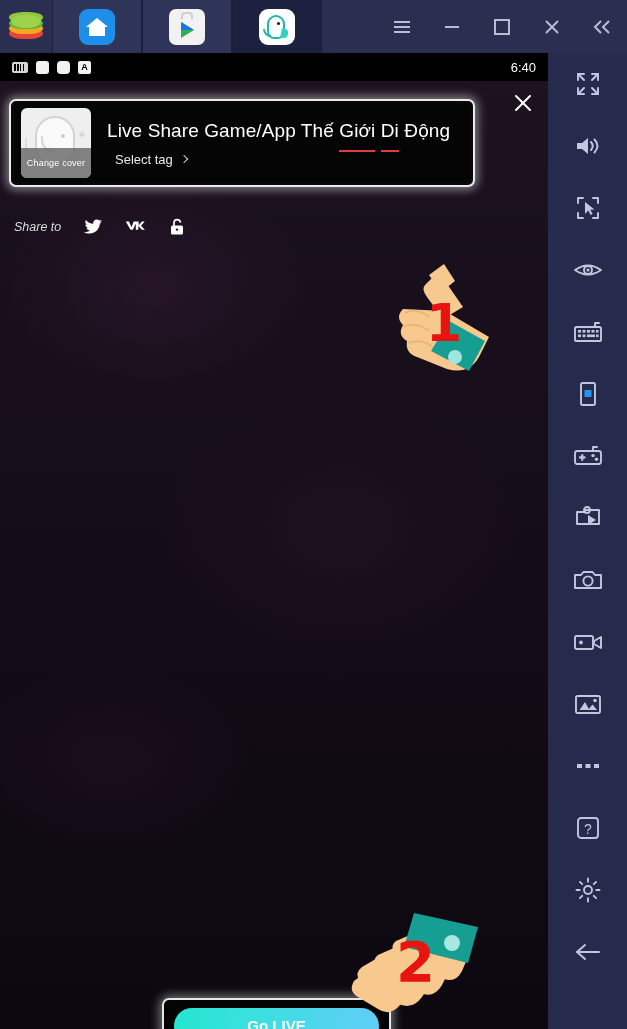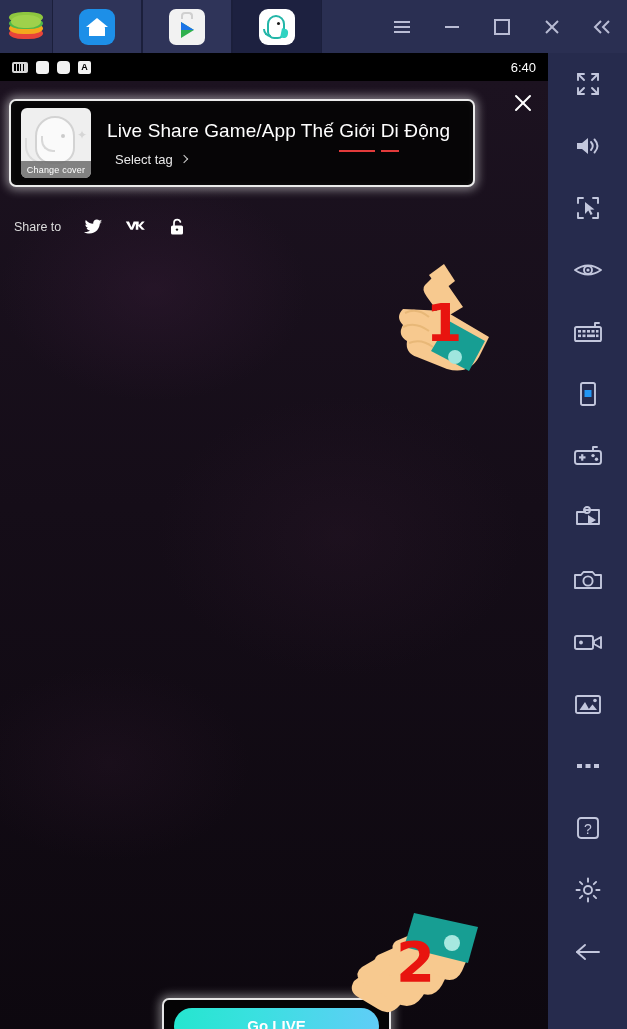--- a/index.html
+++ b/index.html
@@ -109,36 +109,36 @@
   }
   .cover .creature { position:absolute; left:14px; top:8px; width:40px; height:48px;
      border:2px solid #d3d3d3; border-radius: 20px 20px 16px 16px; background:#fafafa;}
   .cover .eyeL { position:absolute; left:40px; top:26px; width:4px; height:4px; background:#cbcbcb; border-radius:50%; }
   .cover .arm  { position:absolute; left:20px; top:28px; width:14px; height:16px;
      border-left:2px solid #d8d8d8; border-bottom:2px solid #d8d8d8; border-radius:0 0 0 12px; }
   .cover .tail { position:absolute; left:4px; top:30px; width:18px; height:26px;
      border-left:2px solid #dcdcdc; border-bottom:2px solid #dcdcdc; border-radius:0 0 0 18px;}
   .cover .spark { position:absolute; left:56px; top:20px; color:#d6d6d6; font-size:12px; }
   .cover .changecover {
-    position:absolute; left:0; right:0; bottom:0; height:17px;
+    position:absolute; left:0; right:0; bottom:0; height:30px;
     background:rgba(105,105,105,.82); color:#fff; font-size:9px;
     display:flex; align-items:center; justify-content:center; letter-spacing:.2px;
   }
   .cardtext { margin-left:16px; display:flex; flex-direction:column; gap:10px; }
   .stitle { color:#fff; font-size:19px; letter-spacing:.1px; white-space:nowrap; }
   .stitle .sp { border-bottom:2px solid #e23b3b; padding-bottom:9px; }
   .seltag { color:#e9e9e9; font-size:13px; display:flex; align-items:center; gap:8px; padding-left:8px; }
   .chev { width:6px; height:6px; border-right:1.6px solid #cfcfcf; border-top:1.6px solid #cfcfcf; transform:rotate(45deg); }
 
   .closebtn { position:absolute; right:8px; top:5px; width:34px; height:34px;
     display:flex; align-items:center; justify-content:center; }
 
   
   .sharerow { position:absolute; left:14px; top:136px; display:flex; align-items:center; gap:22px; }
-  .sharelbl { color:#dcdcdc; font-size:12.5px; }
+  .sharelbl { color:#dcdcdc; font-size:12.5px;font-style:italic; }
   .sicon { width:20px; height:20px; display:flex; align-items:center; justify-content:center; }
 
   
   .golive-wrap {
     position:absolute; left:162px; top:917px; width:229px; height:55px;
     border:2px solid rgba(255,255,255,.9); border-radius:7px; background:#050405;
     box-shadow: 0 0 10px 3px rgba(255,255,255,.40);
     display:flex; align-items:center; justify-content:center;
   }
   .golive {

